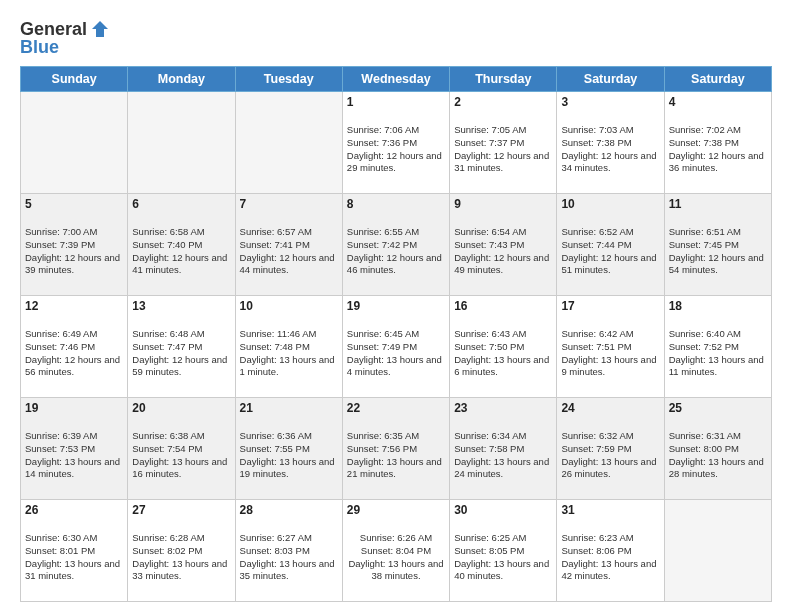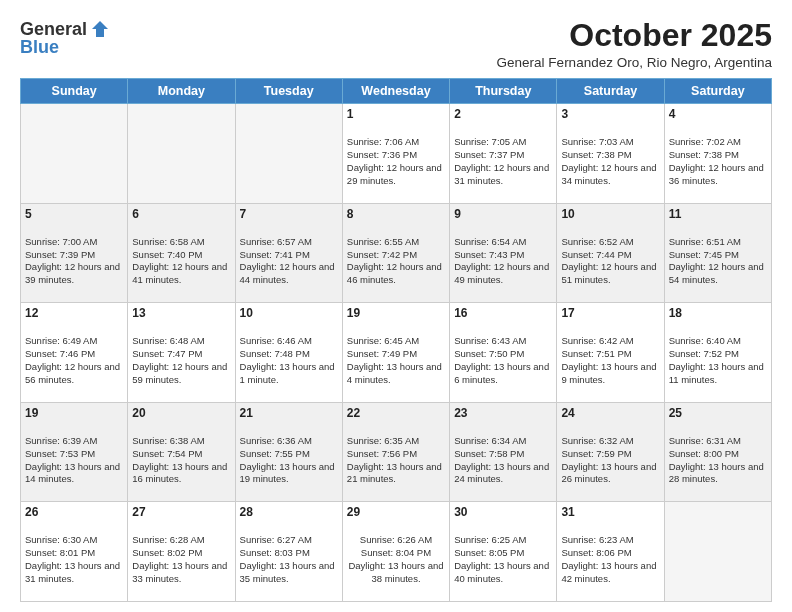--- a/index.html
+++ b/index.html
@@ -92,24 +92,20 @@
 <div class="page">
   <div class="header">
     <div class="logo">
       <div style="display:flex;align-items:center;gap:2px;">
         <span style="font-size:18px;font-weight:bold;color:#333;">General</span>
         <svg width="22" height="22" viewBox="0 0 22 22">
           <polygon points="11,3 19,11 15,11 15,19 7,19 7,11 3,11" fill="#3a7fc1"></polygon>
         </svg>
       </div>
       <span style="font-size:18px;font-weight:bold;color:#3a7fc1;margin-top:-3px;">Blue</span>
-    </div>
-    <div class="title-block">
-      <div class="month-title">October 2025</div>
-      <div class="subtitle">General Fernandez Oro, Rio Negro, Argentina</div>
     </div>
   </div>
 
   <table class="calendar">
     <thead>
       <tr>
         <th>Sunday</th>
         <th>Monday</th>
         <th>Tuesday</th>
         <th>Wednesday</th>
@@ -200,21 +196,21 @@
 Daylight: 12 hours and 56 minutes.</div>
           </td>
           <td>
             <span class="day-number">13</span>
             <div class="day-info" style="white-space: pre-line;">Sunrise: 6:48 AM
 Sunset: 7:47 PM
 Daylight: 12 hours and 59 minutes.</div>
           </td>
           <td>
             <span class="day-number">10</span>
-            <div class="day-info" style="white-space: pre-line;">Sunrise: 6:46 AM
+            <div class="day-info" style="white-space: pre-line;">Sunrise: 11:46 AM
 Sunset: 7:48 PM
 Daylight: 13 hours and 1 minute.</div>
           </td>
           <td>
             <span class="day-number">19</span>
             <div class="day-info" style="white-space: pre-line;">Sunrise: 6:45 AM
 Sunset: 7:49 PM
 Daylight: 13 hours and 4 minutes.</div>
           </td>
           <td>

